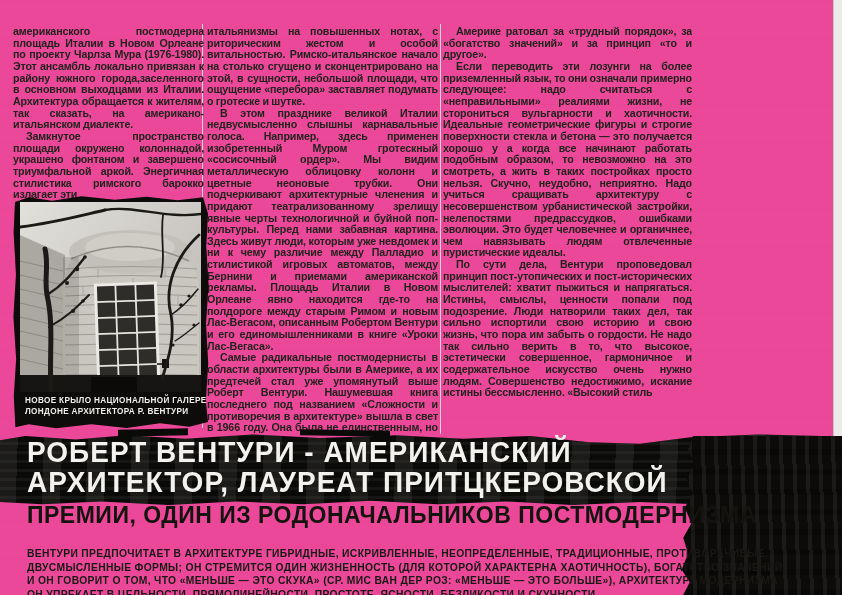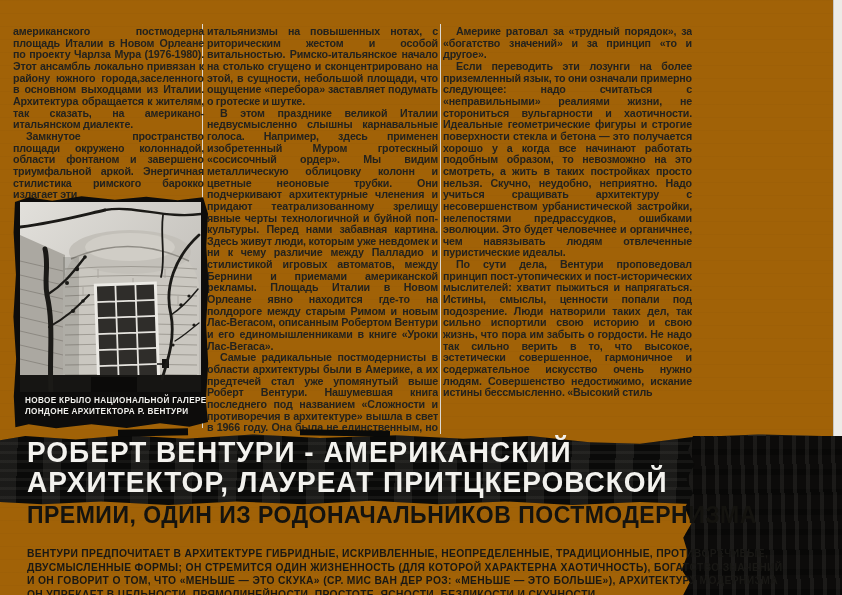--- a/index.html
+++ b/index.html
@@ -1,18 +1,18 @@
 <!DOCTYPE html>
 <html lang="ru"><head>
 <meta charset="utf-8">
 <style>
   html,body{margin:0;padding:0;background:#888;}
   .page{
     position:relative;width:842px;height:595px;overflow:hidden;
-    background:#a16207;
+    background:#ec4899;
     font-family:"Liberation Sans",sans-serif;
   }
   
   .scan-texture{
     position:absolute;inset:0;pointer-events:none;
     background:repeating-linear-gradient(to bottom, rgba(0,0,0,0.018) 0 1px, transparent 1px 13px);
   }
   
   .col{
     position:absolute;top:26px;text-align:justify;
@@ -87,21 +87,21 @@
 
   <div class="scan-texture"></div>
 
   <div class="v-rule r1"></div>
   <div class="v-rule r2"></div>
   <div class="page-edge-strip"></div>
   <div class="page-edge-line"></div>
 
   <div class="col col-1">
     <p>американского постмодерна площадь Италии в Новом Орлеане по проекту Чарлза Мура (1976-1980). Этот ансамбль локально привязан к району южного города,заселенного в основном выходцами из Италии. Архитектура обращается к жителям, так сказать, на американо-итальянском диалекте.</p>
-    <p class="ind">Замкнутое пространство площади окружено колоннадой, области фонтаном и завершено триумфальной аркой. Энергичная стилистика римского барокко излагает эти</p>
+    <p class="ind">Замкнутое пространство площади окружено колоннадой, украшено фонтаном и завершено триумфальной аркой. Энергичная стилистика римского барокко излагает эти</p>
   </div>
 
   <div class="col col-2">
     <p>итальянизмы на повышенных нотах, с риторическим жестом и особой витальностью. Римско-итальянское начало на столько сгущено и сконцентрировано на этой, в сущности, небольшой площади, что ощущение «перебора» заставляет подумать о гротеске и шутке.</p>
     <p class="ind">В этом празднике великой Италии недвусмысленно слышны карнавальные голоса. Например, здесь применен изобретенный Муром гротескный «сосисочный ордер». Мы видим металлическую облицовку колонн и цветные неоновые трубки. Они подчеркивают архитектурные членения и придают театрализованному зрелищу явные черты технологичной и буйной поп-культуры. Перед нами забавная картина. Здесь живут люди, которым уже невдомек и ни к чему различие между Палладио и стилистикой игровых автоматов, между Бернини и приемами американской рекламы. Площадь Италии в Новом Орлеане явно находится где-то на полдороге между старым Римом и новым Лас-Вегасом, описанным Робертом Вентури и его единомышленниками в книге «Уроки Лас-Вегаса».</p>
     <p class="ind">Самые радикальные постмодернисты в области архитектуры были в Америке, а их предтечей стал уже упомянутый выше Роберт Вентури. Нашумевшая книга последнего под названием «Сложности и противоречия в архитектуре» вышла в свет в 1966 году. Она была не единственным, но особо громким теоретическим призывом к переме-</p>
   </div>
 
   <div class="col col-3">
     <p class="ind">Америке ратовал за «трудный порядок», за «богатство значений» и за принцип «то и другое».</p>

